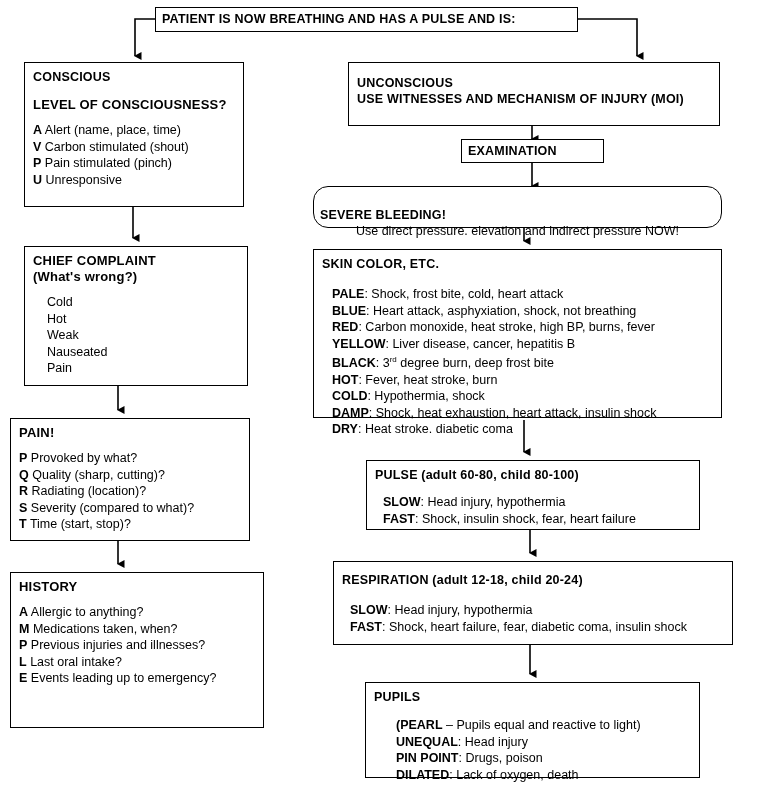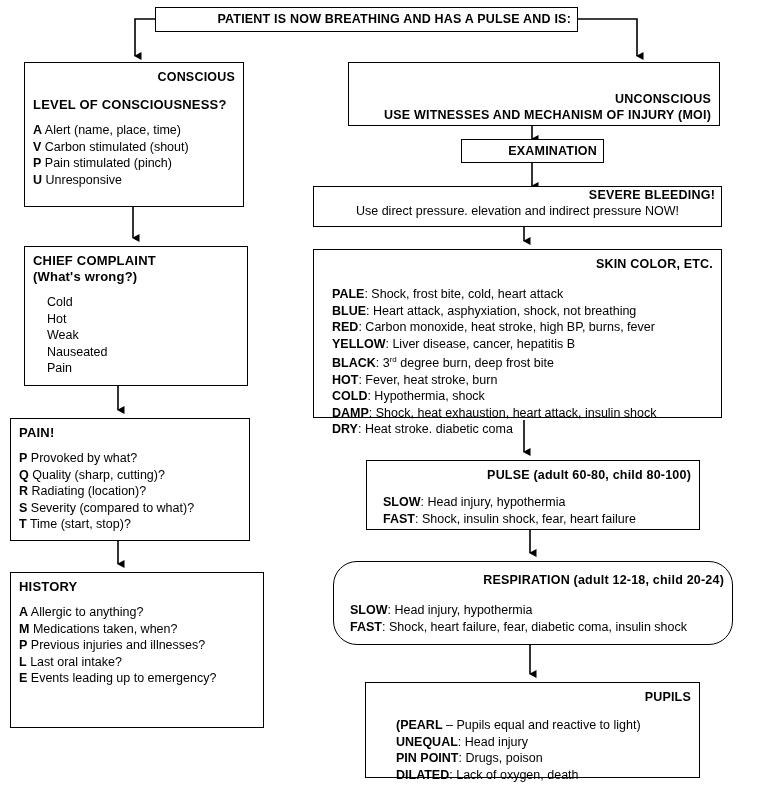--- a/index.html
+++ b/index.html
@@ -24,21 +24,21 @@
   .box {
     position: absolute;
     box-sizing: border-box;
     border: 1.5px solid #000;
     background: #fff;
     padding: 6px 8px;
   }
   .title {
     font-weight: bold;
     font-size: 12.5px;
-    text-align: right;
+    text-align: left;
     letter-spacing: 0.2px;
     line-height: 16px;
   }
   .title-left {
     font-weight: bold;
     font-size: 13px;
     text-align: left;
     line-height: 16px;
     letter-spacing: 0.2px;
   }
@@ -147,30 +147,30 @@
     <div class="title-left">HISTORY</div>
     <div class="rows">
       <div class="row"><span class="k">A</span> <span>Allergic to anything?</span></div>
       <div class="row"><span class="k">M</span> <span>Medications taken, when?</span></div>
       <div class="row"><span class="k">P</span> <span>Previous injuries and illnesses?</span></div>
       <div class="row"><span class="k">L</span> <span>Last oral intake?</span></div>
       <div class="row"><span class="k">E</span> <span>Events leading up to emergency?</span></div>
     </div>
   </div>
 
-  <div class="box" style="left:348px; top:62px; width:372px; height:64px; padding-top:28px;">
+  <div class="box" style="left:348px; top:62px; width:372px; height:64px; padding-top:12px;">
     <div class="title">UNCONSCIOUS</div>
     <div class="title">USE WITNESSES AND MECHANISM OF INJURY (MOI)</div>
   </div>
 
   <div class="box" style="left:461px; top:139px; width:143px; height:24px; padding:3px 6px;">
     <div class="title">EXAMINATION</div>
   </div>
 
-  <div class="box" style="left:313px; top:186px; width:409px; height:41px; padding:0 6px;">
+  <div class="box" style="left:313px; top:186px; width:409px; height:41px; padding:20px 6px;border-radius:15px;">
     <div class="title">SEVERE BLEEDING!</div>
     <div class="subtitle">Use direct pressure. elevation and indirect pressure NOW!</div>
   </div>
 
   <div class="box" style="left:313px; top:249px; width:409px; height:169px;">
     <div class="title">SKIN COLOR, ETC.</div>
     <div class="rows" style="margin-top:14px; padding-left:10px;">
       <div class="row"><span class="k">PALE</span><span>: Shock, frost bite, cold, heart attack</span></div>
       <div class="row"><span class="k">BLUE</span><span>: Heart attack, asphyxiation, shock, not breathing</span></div>
       <div class="row"><span class="k">RED</span><span>: Carbon monoxide, heat stroke, high BP, burns, fever</span></div>
@@ -184,21 +184,21 @@
   </div>
 
   <div class="box" style="left:366px; top:460px; width:334px; height:70px;">
     <div class="title">PULSE (adult 60-80, child 80-100)</div>
     <div class="rows" style="margin-top:11px; padding-left:8px;">
       <div class="row"><span class="k">SLOW</span><span>: Head injury, hypothermia</span></div>
       <div class="row"><span class="k">FAST</span><span>: Shock, insulin shock, fear, heart failure</span></div>
     </div>
   </div>
 
-  <div class="box" style="left:333px; top:561px; width:400px; height:84px; padding-top:10px;border-radius:24px;">
+  <div class="box" style="left:333px; top:561px; width:400px; height:84px; padding-top:10px;">
     <div class="title">RESPIRATION (adult 12-18, child 20-24)</div>
     <div class="rows" style="margin-top:14px; padding-left:8px;">
       <div class="row"><span class="k">SLOW</span><span>: Head injury, hypothermia</span></div>
       <div class="row"><span class="k">FAST</span><span>: Shock, heart failure, fear, diabetic coma, insulin shock</span></div>
     </div>
   </div>
 
   <div class="box" style="left:365px; top:682px; width:335px; height:96px;">
     <div class="title">PUPILS</div>
     <div class="rows" style="margin-top:12px; padding-left:22px;">

